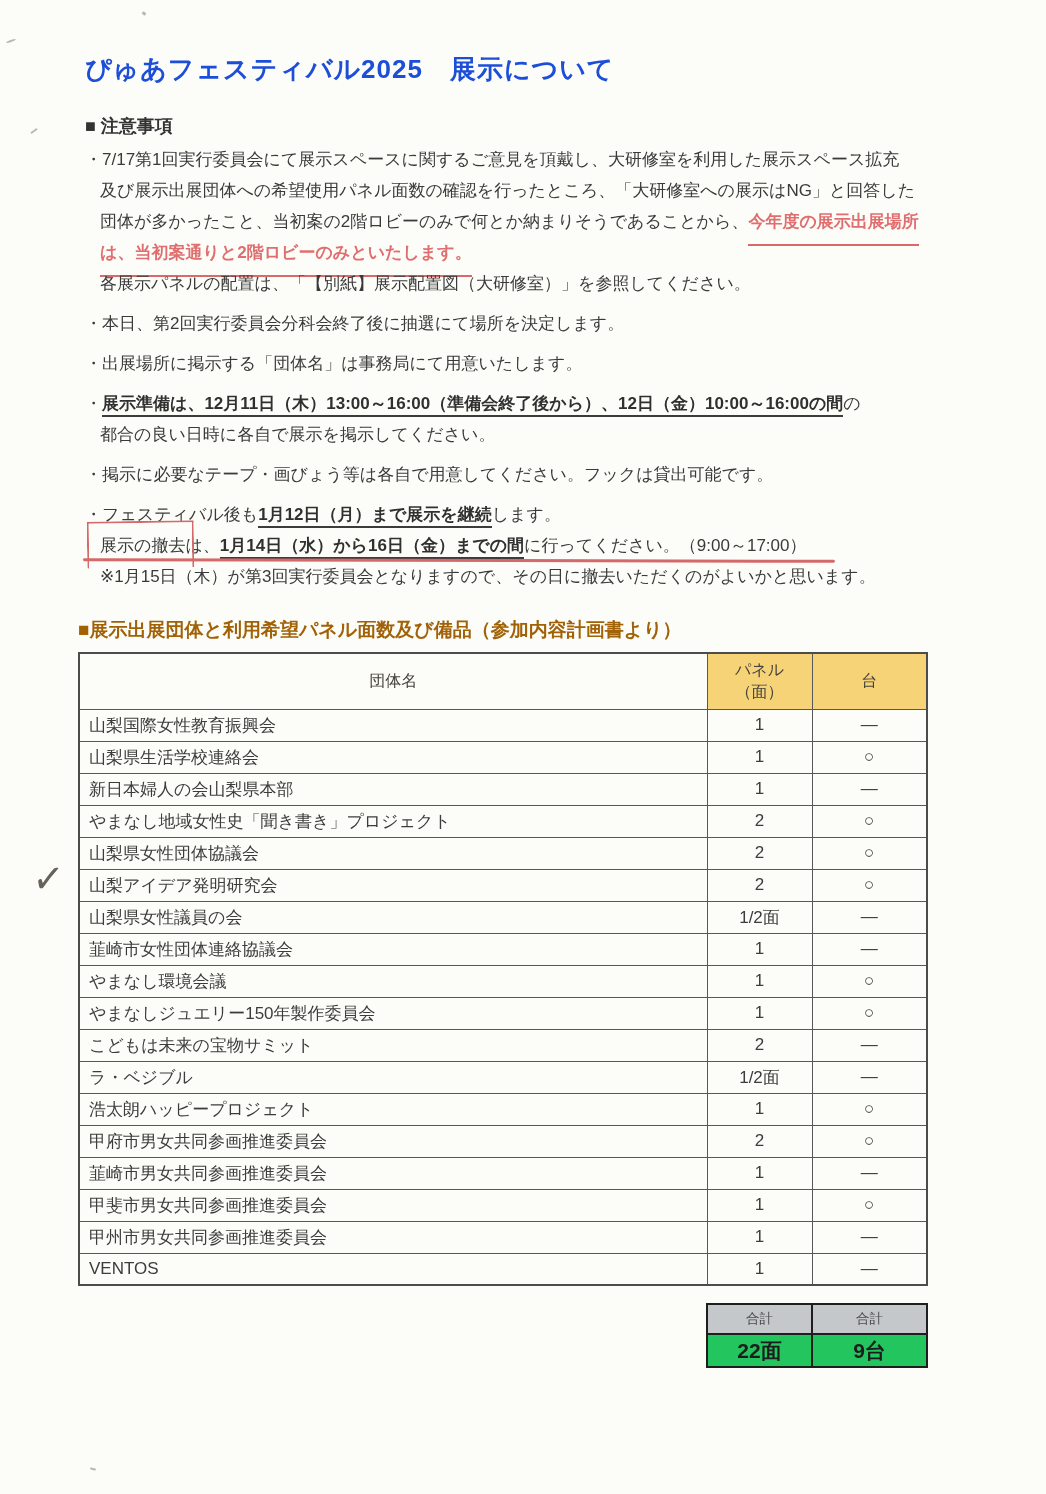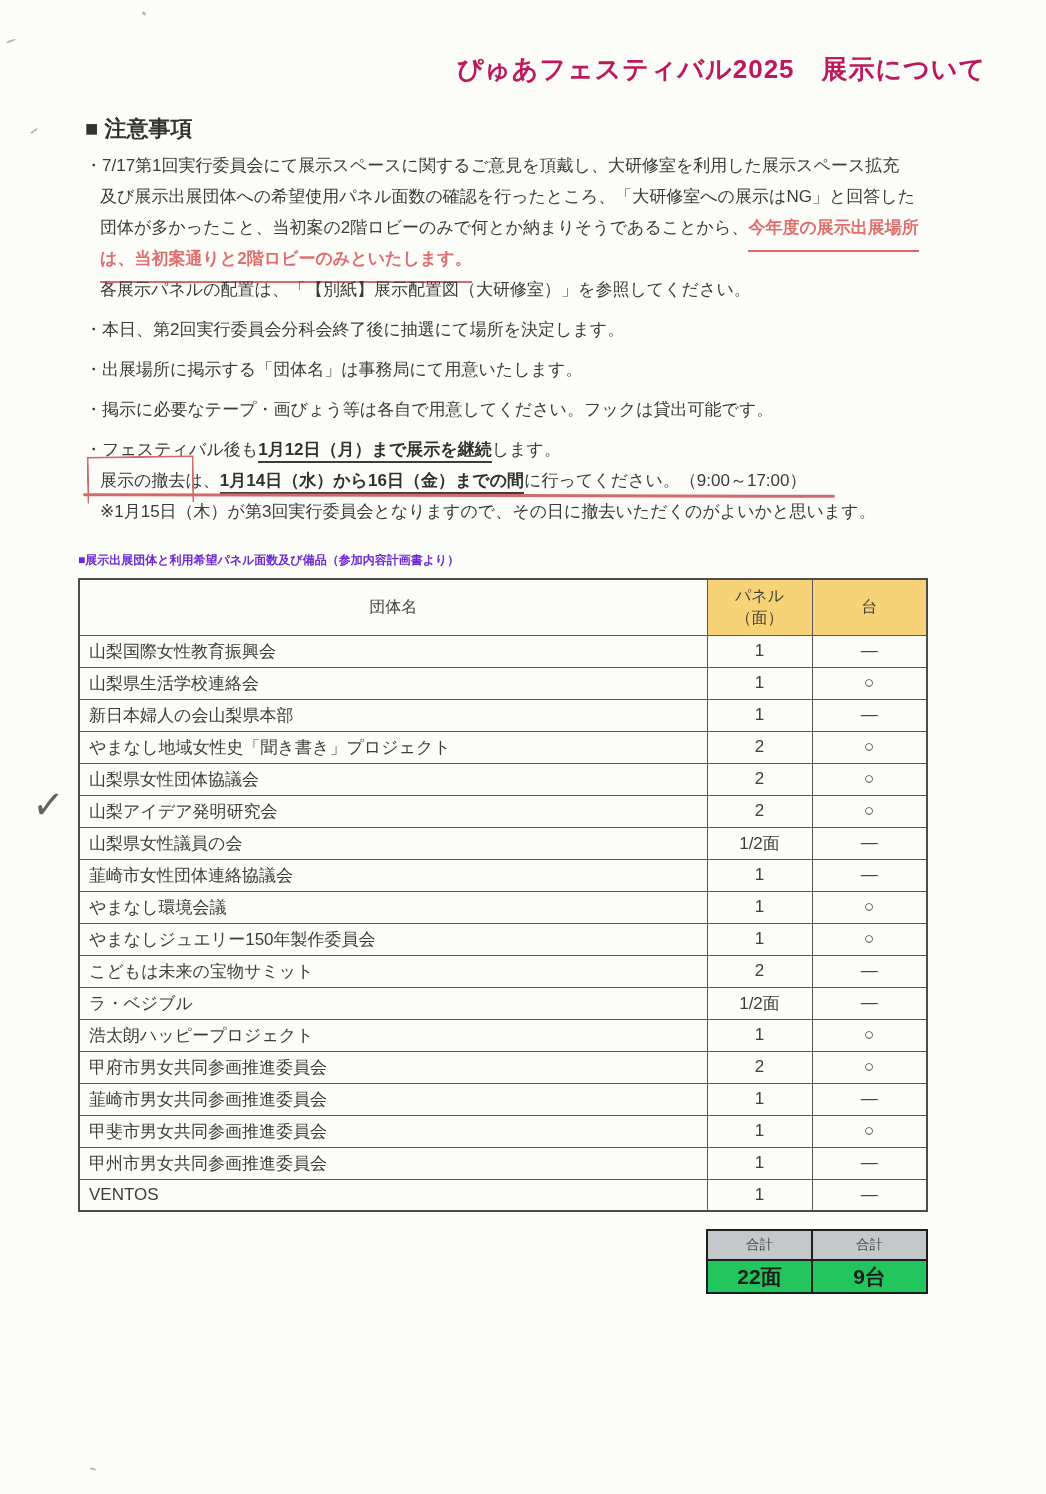--- a/index.html
+++ b/index.html
@@ -19,45 +19,45 @@
   }
   
   .speck{position:absolute;background:#b9b9b0;border-radius:1px;}
   .speck1{left:142px;top:12px;width:4px;height:3px;transform:rotate(40deg);}
   .speck2{left:30px;top:130px;width:8px;height:2px;transform:rotate(-35deg);}
   .speck3{left:6px;top:40px;width:10px;height:2px;transform:rotate(-20deg);border-radius:50%;}
   .speck4{left:90px;top:1468px;width:6px;height:2px;transform:rotate(15deg);}
 
   .title{
     font-size:26px;font-weight:bold;letter-spacing:1px;
-    margin:0 0 27px 7px;color:#be185d;white-space:nowrap;text-align:right;
+    margin:0 0 27px 7px;color:#1d4ed8;white-space:nowrap;
   }
   .h-notes{
-    font-size:22px;font-weight:bold;margin:16px 0 6px 7px;color:#333;white-space:nowrap;
+    font-size:18px;font-weight:bold;margin:16px 0 6px 7px;color:#333;white-space:nowrap;
   }
   .notes{margin-left:7px;}
   .note{margin:0 0 9px 0;font-size:17px;line-height:31px;}
   .line{white-space:nowrap;position:relative;}
   .line + .line{padding-left:15px;}
   .seg-bu{font-weight:bold;border-bottom:2px solid #3c3c3c;padding-bottom:2px;color:#303030;}
   .seg-red{color:#e06e6e;font-weight:bold;border-bottom:2px solid #d96a6a;padding-bottom:13px;}
   
   .seg-box{position:relative;display:inline-block;}
   .seg-box::after{
     content:"";position:absolute;left:-13px;right:-9px;top:-9px;bottom:-7px;
     border-top:2.5px solid #d4696a;border-left:2.5px solid #d4696a;border-right:2.5px solid #d4696a;
     transform:rotate(-0.8deg);border-radius:1px;
   }
   
   .line-redline::after{
     content:"";position:absolute;left:-2px;top:29px;width:752px;height:3px;
     background:#d4696a;transform:rotate(0.12deg);border-radius:2px;
   }
   .h-table{
-    font-size:12px;font-weight:bold;margin:25px 0 9px 0;color:#6d28d9;white-space:nowrap;
+    font-size:19px;font-weight:bold;margin:25px 0 9px 0;color:#a16207;white-space:nowrap;
   }
   table.org{
     border-collapse:collapse;width:848px;table-layout:fixed;
     border:2px solid #4c4c4c;
   }
   table.org th,table.org td{
     border:1.5px solid #585858;box-sizing:border-box;
   }
   col.c1{width:628px;}col.c2{width:105px;}col.c3{width:115px;}
   table.org thead th{height:56px;font-size:16px;font-weight:normal;color:#44423a;text-align:center;vertical-align:middle;}
@@ -99,20 +99,24 @@
         <div class="line"><span>及び展示出展団体への希望使用パネル面数の確認を行ったところ、「大研修室への展示はNG」と回答した</span></div>
         <div class="line"><span>団体が多かったこと、当初案の2階ロビーのみで何とか納まりそうであることから、</span><span class="seg-red">今年度の展示出展場所</span></div>
         <div class="line"><span class="seg-red">は、当初案通りと2階ロビーのみといたします。</span></div>
         <div class="line"><span>各展示パネルの配置は、「【別紙】展示配置図（大研修室）」を参照してください。</span></div>
       </div>
       <div class="note">
         <div class="line"><span>・本日、第2回実行委員会分科会終了後に抽選にて場所を決定します。</span></div>
       </div>
       <div class="note">
         <div class="line"><span>・出展場所に掲示する「団体名」は事務局にて用意いたします。</span></div>
+      </div>
+      <div class="note">
+        <div class="line"><span>・</span><span class="seg-bu">展示準備は、12月11日（木）13:00～16:00（準備会終了後から）、12日（金）10:00～16:00の間</span><span>の</span></div>
+        <div class="line"><span>都合の良い日時に各自で展示を掲示してください。</span></div>
       </div>
       <div class="note">
         <div class="line"><span>・掲示に必要なテープ・画びょう等は各自で用意してください。フックは貸出可能です。</span></div>
       </div>
       <div class="note">
         <div class="line"><span>・フェスティバル後も</span><span class="seg-bu">1月12日（月）まで展示を継続</span><span>します。</span></div>
         <div class="line line-redline"><span class="seg-box">展示の撤去</span><span>は、</span><span class="seg-bu">1月14日（水）から16日（金）までの間</span><span>に行ってください。（9:00～17:00）</span></div>
         <div class="line"><span>※1月15日（木）が第3回実行委員会となりますので、その日に撤去いただくのがよいかと思います。</span></div>
       </div>
     </div>

